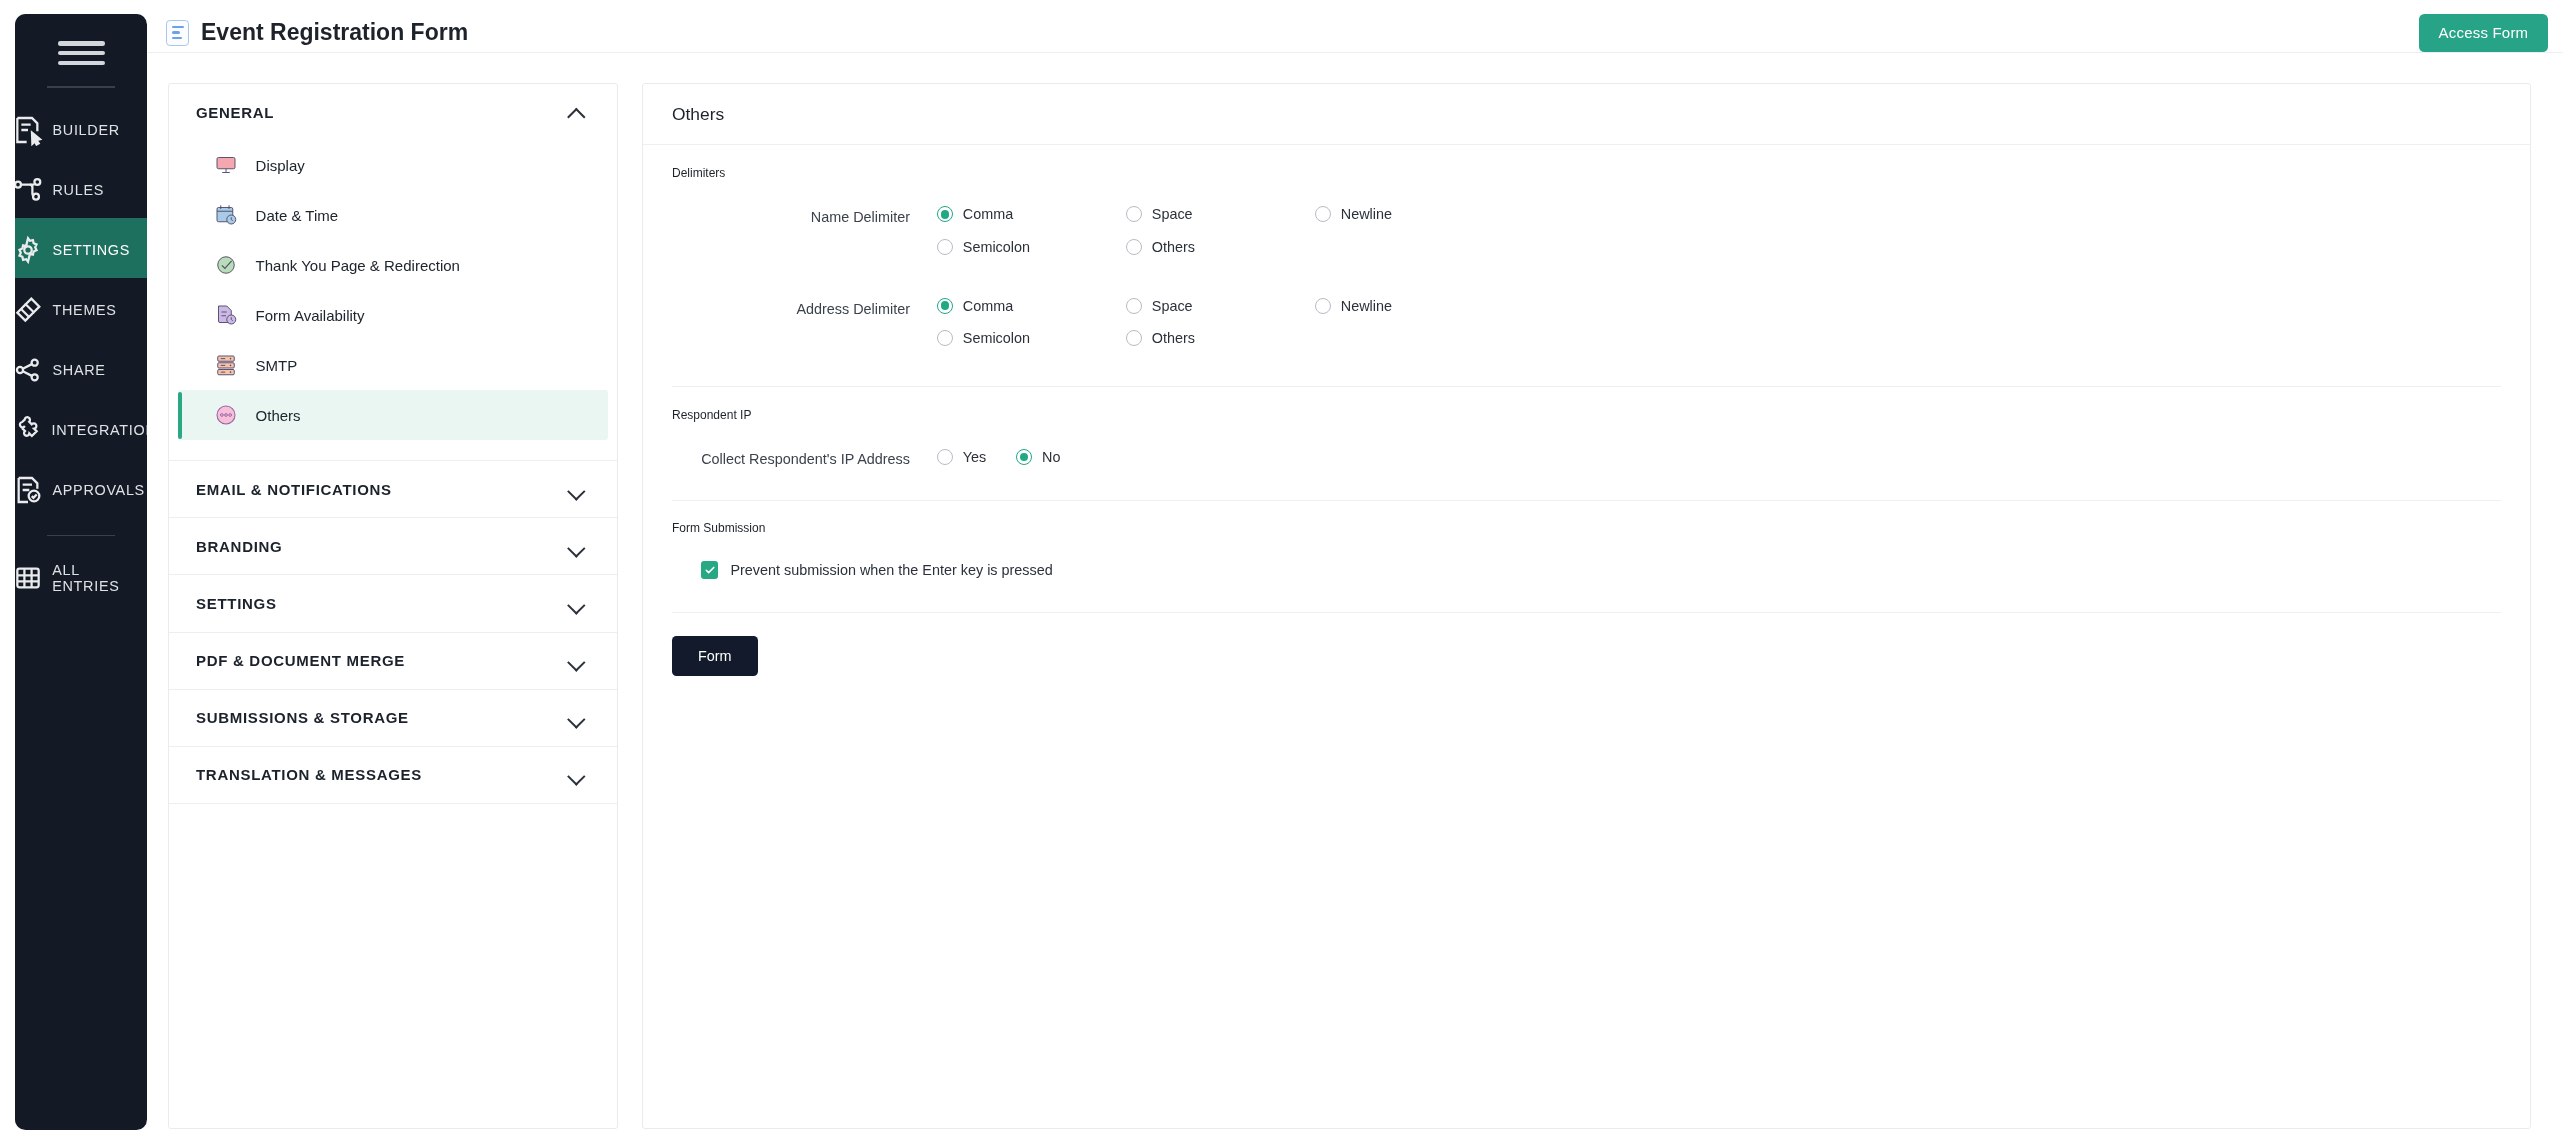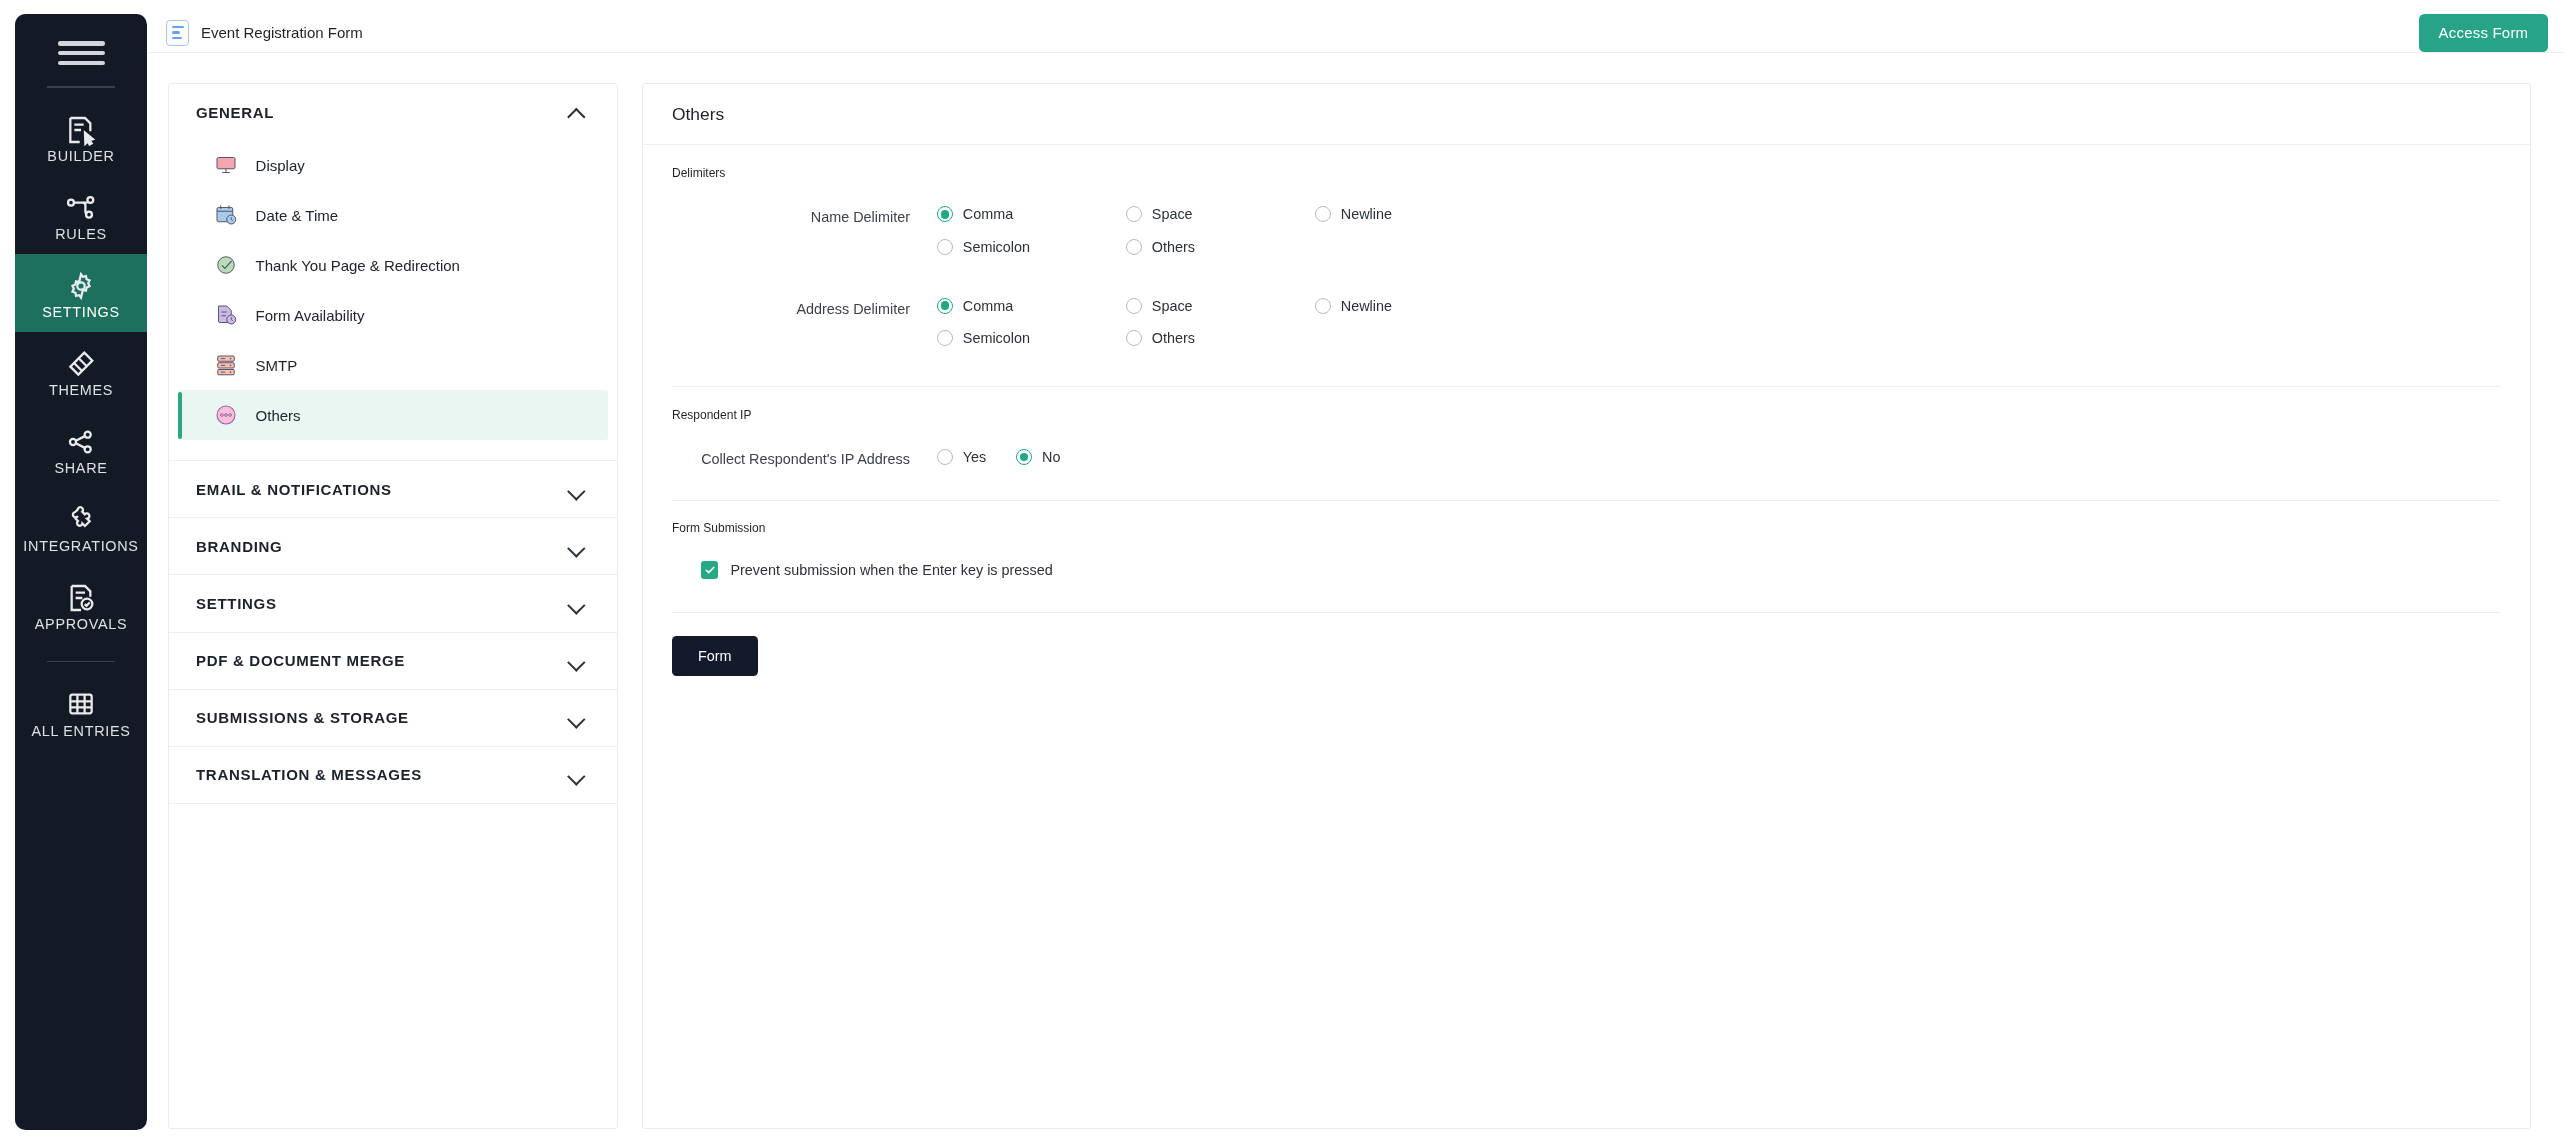--- a/index.html
+++ b/index.html
@@ -27,21 +27,21 @@
     align-items: center;
     padding-top: 23px;
     overflow: hidden;
   }
   .hamburger { width: 47px; height: 33px; display:flex; flex-direction:column; justify-content:space-between; padding: 4.5px 0; cursor: pointer; }
   .hamburger span { display:block; height:4.5px; background:#d3d6da; border-radius:2.3px; }
   .rail-divider { width: 68px; height: 1.5px; background:#39404c; margin: 16.6px 0 10.6px 0; }
   .rail-item {
     width: 139px;
     padding: 15px 0 12px 0;
-    display:flex; flex-direction:column; align-items:center; gap:2px;
+    display:flex; flex-direction:row; align-items:center; gap:8px;
     cursor:pointer;
   }
   .rail-item.active { background:#1d6f5e; }
   .rail-ico { width: 33px; height: 33px; display:flex; align-items:center; justify-content:center; }
   .rail-ico svg { width: 32px; height: 32px; stroke:#e9ebed; fill:none; stroke-width:1.7; }
   .rail-label { font-size: 14.4px; letter-spacing: 0.7px; color:#dfe2e5; font-weight: 400; }
   .rail-item.active .rail-label { color:#ffffff; }
 
   
   .header {
@@ -51,21 +51,21 @@
     border-top-right-radius: 9px;
     display:flex; align-items:center;
     padding: 0 15px 0 18px;
     border-bottom: 0.8px solid #eceff1;
   }
   .form-ico { width:23px; height:26px; border:1.5px solid #a9c6ee; border-radius:3.8px; display:flex; flex-direction:column; justify-content:center; gap:3px; padding:0 4.5px; background:#fafcff; flex:0 0 auto;}
   .form-ico i { display:block; height:2.3px; background:#6ca0e8; border-radius:1.5px;}
   .form-ico i:nth-child(1){width:100%;}
   .form-ico i:nth-child(2){width:70%;}
   .form-ico i:nth-child(3){width:85%;}
-  .header-title { font-size: 15px; color:#1e232b; margin-left: 12px; font-weight: 400;}
+  .header-title { font-size: 23px; color:#1e232b; margin-left: 12px; font-weight: 700;}
   .access-btn {
     margin-left:auto;
     background:#27a387; color:#fff;
     font-size:15px; font-weight:400;
     padding: 10.6px 19.7px; border:none; border-radius:5.3px;
     cursor:pointer; letter-spacing:0.2px;
   }
 
   
   .settings-panel {

